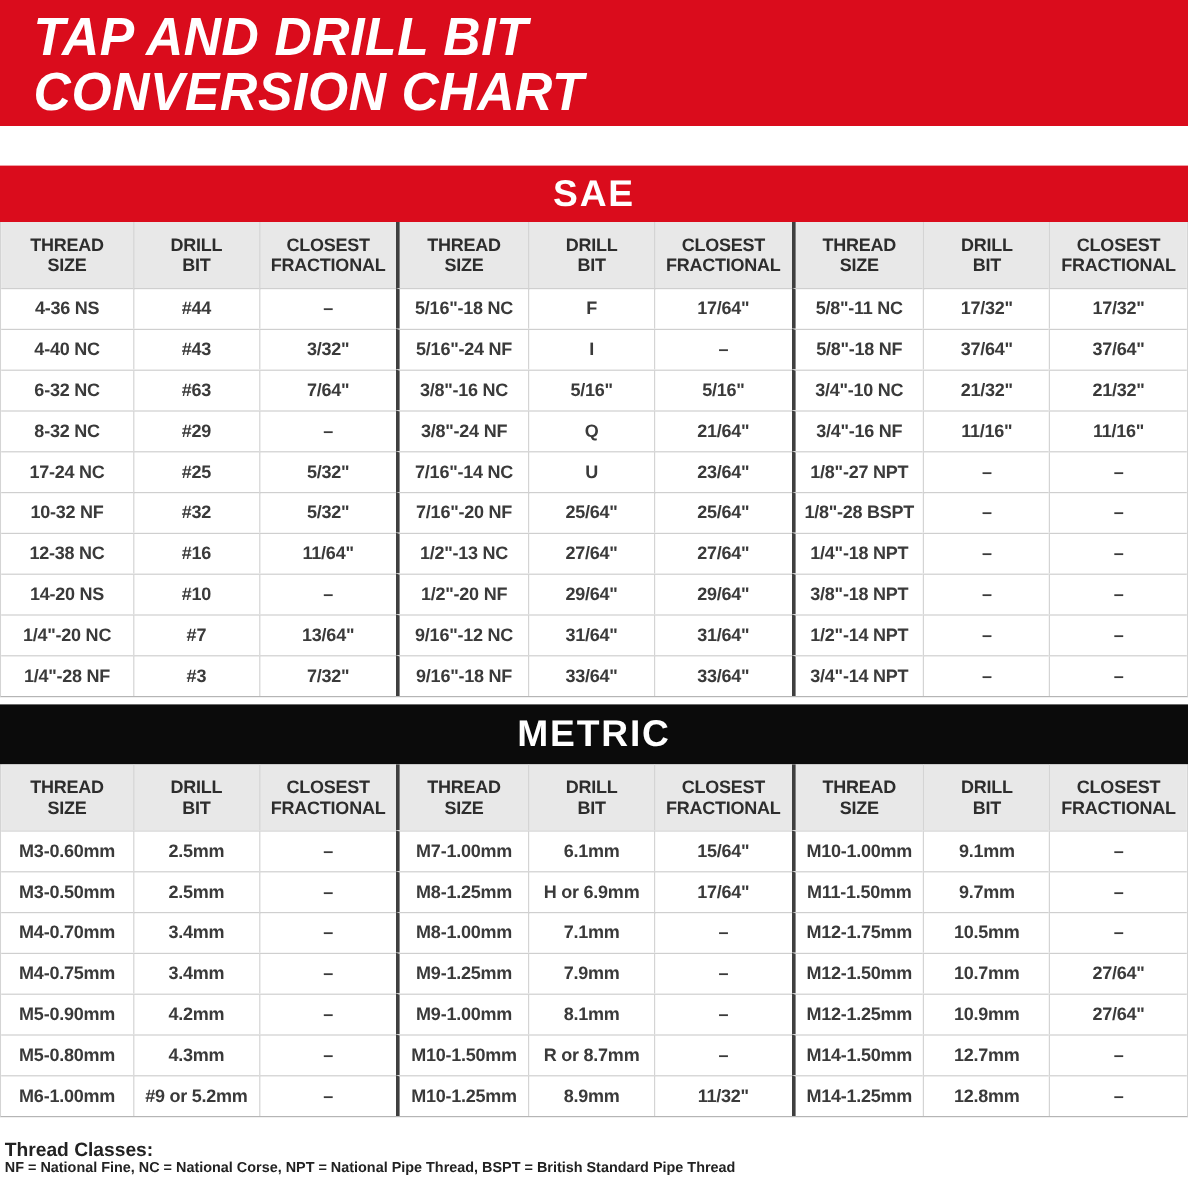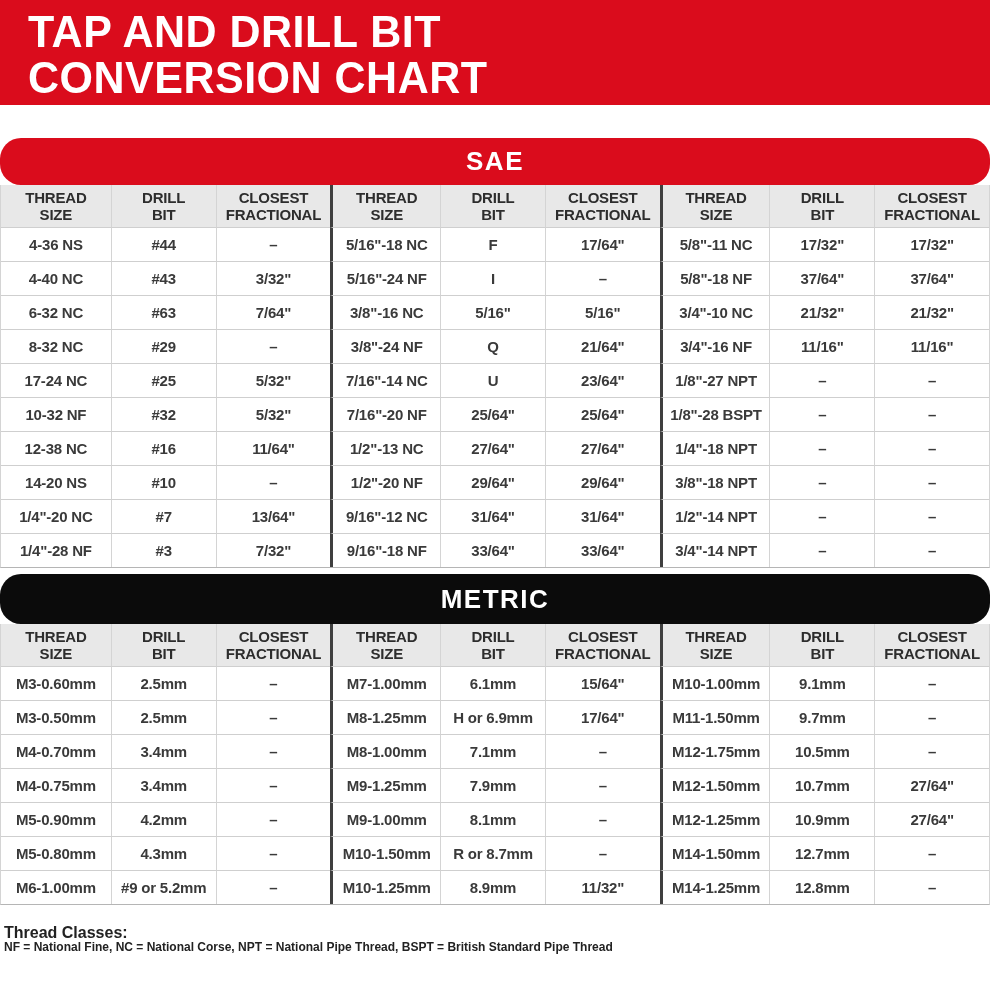--- a/index.html
+++ b/index.html
@@ -14,56 +14,56 @@
     overflow: hidden;
     position: relative;
   }
   
   .banner {
     height: 105px;
     background: #DA0C1C;
     color: #ffffff;
     box-sizing: border-box;
     padding: 7px 0 0 28px;
+    font-style: italic;
   }
   .banner .title-line {
     font-size: 43px;
     font-weight: 900;
     line-height: 46px;
     letter-spacing: 0.5px;
     transform: scaleY(1.04);
     transform-origin: left top;
   }
   
   .section { margin-top: 33px; }
   .section.metric { margin-top: 6px; }
   .section-bar {
     height: 47px;
     display: flex;
     align-items: center;
     justify-content: center;
     color: #ffffff;
-    font-size: 26px;
+    font-size: 31px;
     font-weight: 900;
     letter-spacing: 1.5px;
-    border-radius: 21px;
   }
   .sae .section-bar { background: #DA0C1C; }
   .metric .section-bar { background: #0b0b0b; height: 50px; }
   
   .grid {
     display: grid;
     grid-template-columns: 110fr 105fr 115fr 110fr 105fr 115fr 110fr 105fr 115fr;
     border-left: 1px solid #d4d4d4;
     border-right: 1px solid #d4d4d4;
     border-bottom: 1px solid #b5b5b5;
     box-sizing: border-box;
   }
   .hcell {
-    height: 42px;
+    height: 55px;
     background: #e8e8e8;
     color: #2d2d2d;
     font-size: 15px;
     font-weight: 700;
     line-height: 17px;
     letter-spacing: -0.2px;
     white-space: pre-line;
     text-align: center;
     display: flex;
     align-items: center;

